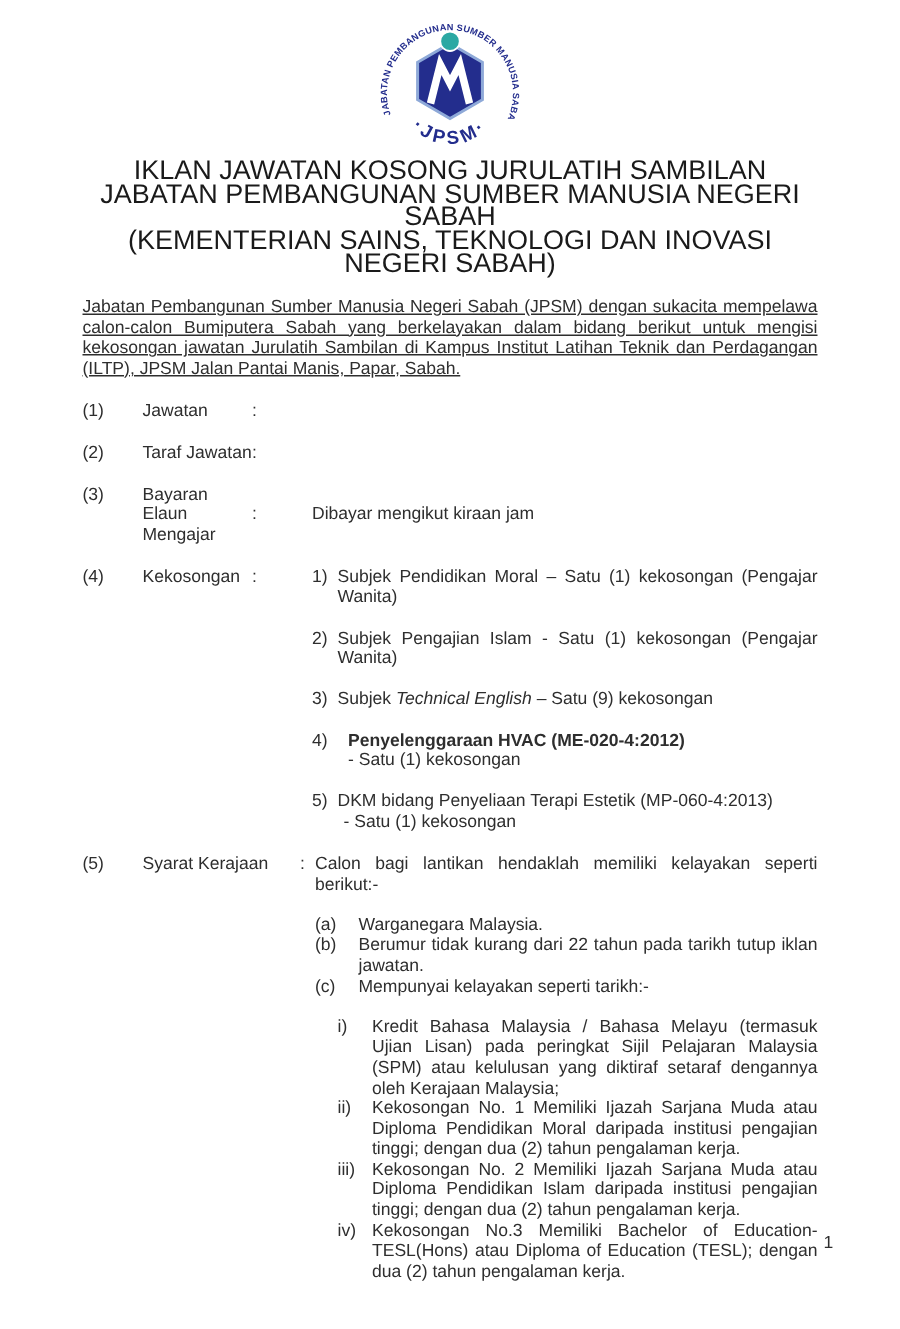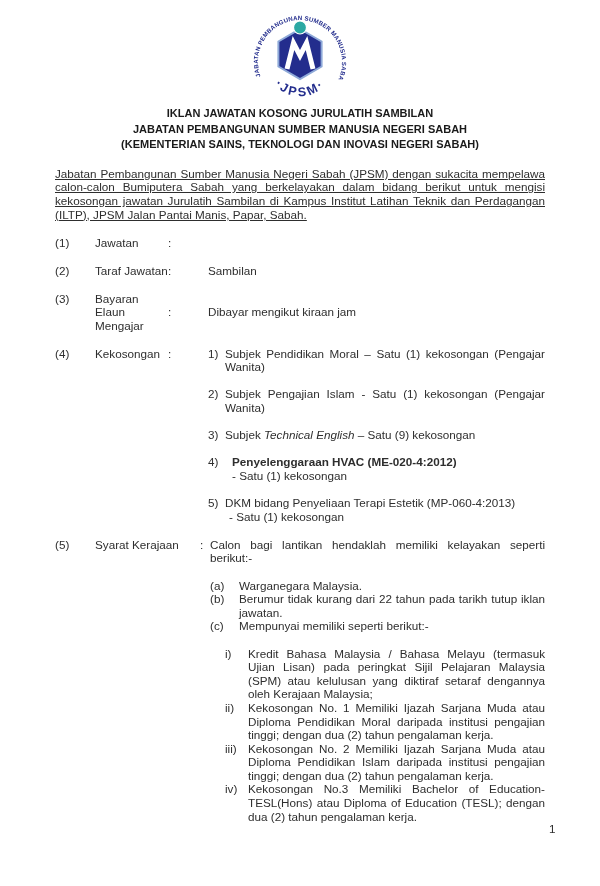--- a/index.html
+++ b/index.html
@@ -9,21 +9,21 @@
     background:#ffffff;
     box-sizing:border-box;
     padding:14px 55px 0 55px;
     font-family:"Liberation Sans","DejaVu Sans",sans-serif;
     font-size:11.7px;
     line-height:13.6px;
     color:#2e2e2e;
     overflow:hidden;
   }
   .logo { display:block; margin:0 auto; }
-  .title { margin-top:8px; text-align:center; font-weight:bold; font-size:11px; line-height:15.6px; color:#1a1a1a; }
+  .title { margin-top:8px; text-align:center; font-weight:normal; font-size:18px; line-height:15.6px; color:#1a1a1a; }
   .intro { margin-top:14px; text-align:justify;text-decoration:underline; }
   .row  { display:grid; grid-template-columns:40px 73px 40px 1fr; margin-top:14.4px; }
   .row5 { grid-template-columns:40px 105px 10px 1fr; }
   .bold { font-weight:bold; }
   .spacer { height:13.6px; }
   .vac { display:grid; grid-template-columns:17px 1fr; }
   .vac + .vac { margin-top:13.6px; }
   .just { text-align:justify; }
   .cont-line { padding-left:7px;font-weight:bold; }
   .dash-line { padding-left:7px; }
@@ -67,21 +67,20 @@
   <div class="row">
     <div>(1)</div>
     <div>Jawatan</div>
     <div>:</div>
   </div>
 
   <div class="row">
     <div>(2)</div>
     <div>Taraf Jawatan</div>
     <div>:</div>
-    <div>Sambilan</div>
   </div>
 
   <div class="row">
     <div>(3)</div>
     <div>
       <div>Bayaran Elaun</div>
       <div>Mengajar</div>
     </div>
     <div>
       <div class="spacer"></div>
@@ -145,21 +144,21 @@
         <div class="just">Warganegara Malaysia.</div>
       </div>
 
       <div class="req">
         <div>(b)</div>
         <div class="just">Berumur tidak kurang dari 22 tahun pada tarikh tutup iklan jawatan.</div>
       </div>
 
       <div class="req">
         <div>(c)</div>
-        <div class="just">Mempunyai memiliki seperti berikut:-</div>
+        <div class="just">Mempunyai kelayakan seperti tarikh:-</div>
       </div>
 
       <div class="subs">
         <div class="sub">
           <div>i)</div>
           <div class="just">Kredit Bahasa Malaysia / Bahasa Melayu (termasuk Ujian Lisan) pada peringkat Sijil Pelajaran Malaysia (SPM) atau kelulusan yang diktiraf setaraf dengannya oleh Kerajaan Malaysia;</div>
         </div>
         <div class="sub">
           <div>ii)</div>
           <div class="just">Kekosongan No. 1 Memiliki Ijazah Sarjana Muda atau Diploma Pendidikan Moral daripada institusi pengajian tinggi; dengan dua (2) tahun pengalaman kerja.</div>

